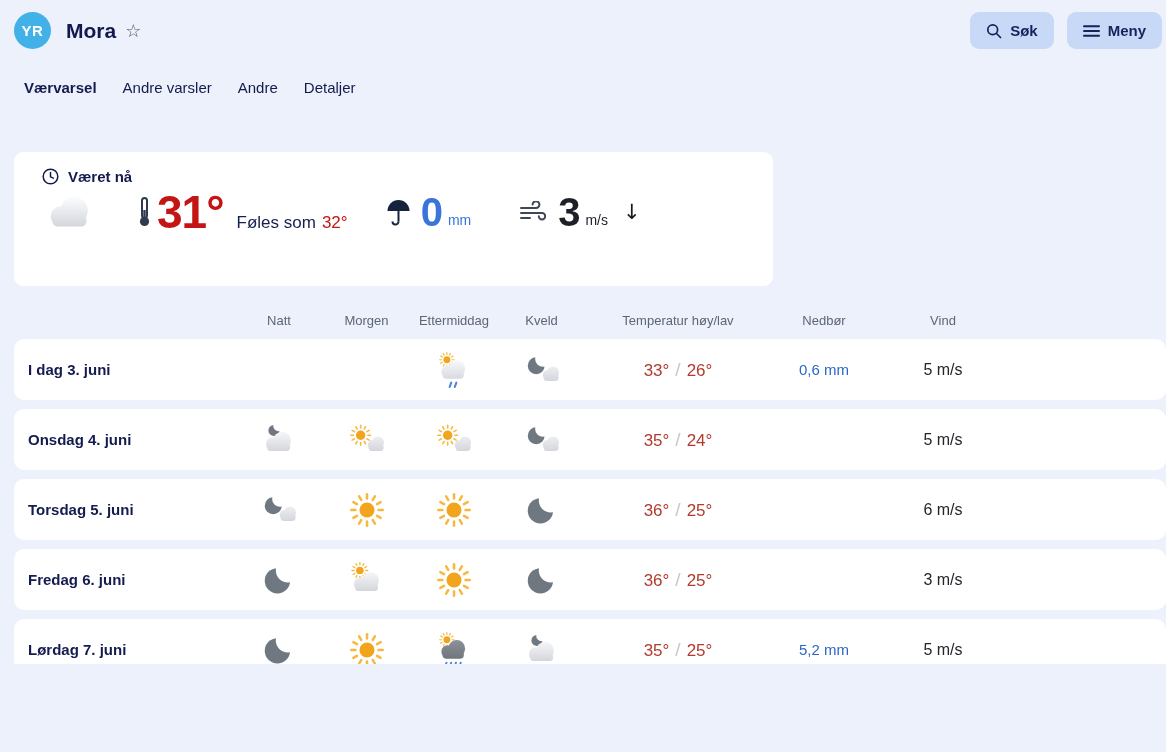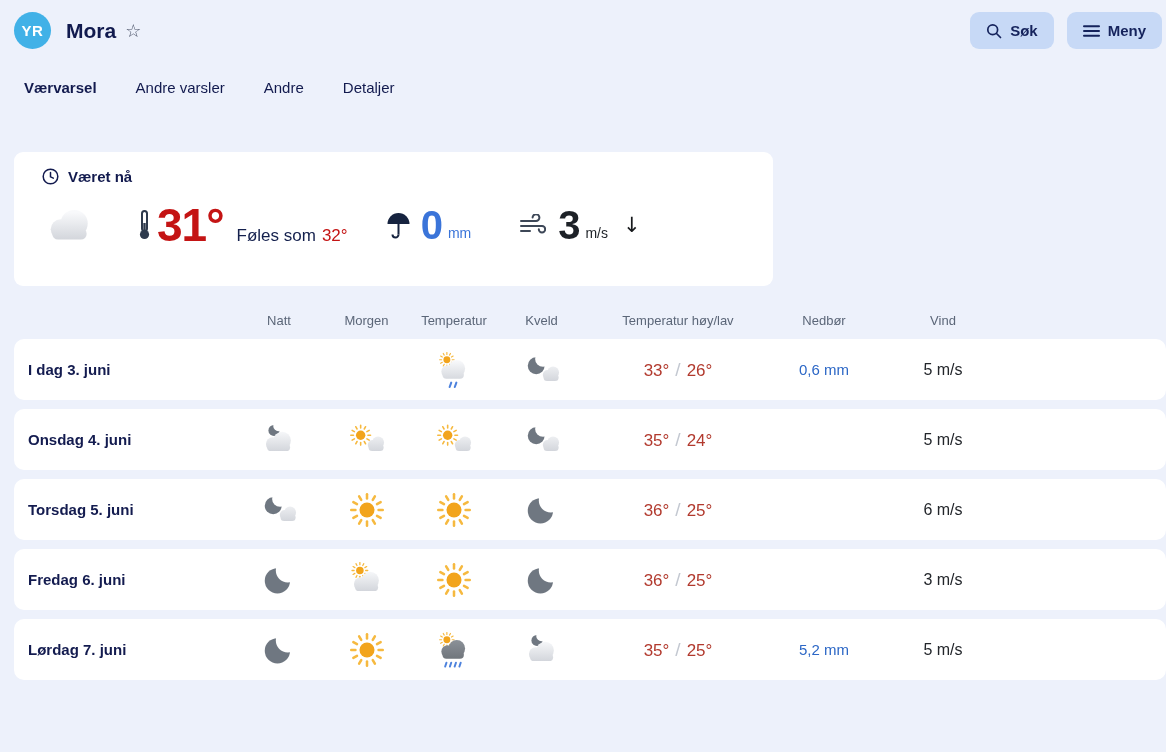--- a/index.html
+++ b/index.html
@@ -1,44 +1,44 @@
 <!DOCTYPE html>
 <html><head>
 <meta charset="utf-8">
 <style>
   * { margin:0; padding:0; box-sizing:border-box; }
   html,body { width:1166px; height:752px; overflow:hidden; }
   body { background:#edf1fb; font-family:"Liberation Sans", sans-serif; color:#121a4e; }
-  .page { position:relative; width:1166px; height:752px; overflow:hidden; }
+  .page { position:relative; width:1166px; height:664px; overflow:hidden; }
 
   
   .topbar { display:flex; align-items:center; padding:12px 4px 0 14px; }
   .logo { width:37px; height:37px; border-radius:50%; background:#41b1e7; color:#fff;
           display:flex; align-items:center; justify-content:center;
           font-weight:bold; font-size:15px; letter-spacing:0.5px; }
   .title { font-size:21px; font-weight:bold; margin-left:15px; color:#111a4e; }
   .star { font-family:"DejaVu Sans", sans-serif; font-size:18px; color:#4a5368;
           margin-left:9px; background:none; border:none; cursor:pointer; line-height:1; }
   .btn { display:flex; align-items:center; gap:8px; background:#c7d9f6; border:none;
          border-radius:9px; padding:10px 16px; font-family:inherit; font-weight:bold;
          font-size:15px; color:#15235c; cursor:pointer; }
   .btn.sok { margin-left:auto; }
   .btn.meny { margin-left:13px; }
   .btn svg { display:block; }
 
   
-  .nav { display:flex; gap:39px; margin:30px 14px 0 24px; font-size:15px;align-items:flex-end; }
+  .nav { display:flex; gap:26px; margin:30px 14px 0 24px; font-size:15px;align-items:flex-end; }
   .nav a { color:#121a4e; text-decoration:none; cursor:pointer; }
   .nav a.active { font-weight:bold; }
 
   
   .current-card { margin:56px 0 0 14px; width:759px; height:134px; background:#fff;
                   border-radius:9px; padding:16px 28px; }
   .cc-head { display:flex; align-items:center; gap:9px; font-size:15px; font-weight:bold; }
-  .cc-main { display:flex; align-items:center; margin-top:13px; }
+  .cc-main { display:flex; align-items:center; }
   .wicon { width:38px; height:38px; }
   .wicon-lg { width:56px; height:50px; }
   .cc-temp-group { display:flex; align-items:baseline; margin-left:40px; }
   .big-temp { font-size:46px; font-weight:bold; color:#c41414; letter-spacing:-1px; }
   .therm { margin-right:6px; align-self:center; }
   .feels { font-size:17px; margin-left:13px; color:#14204d; }
   .feels-val { font-size:17px; color:#c41414; margin-left:6px; }
   .cc-precip-group { display:flex; align-items:center; margin-left:38px; }
   .big-precip { font-size:40px; font-weight:bold; color:#3a74d9; margin-left:10px; }
   .unit-sm { font-size:14px; margin-left:5px; color:#3a74d9; align-self:flex-end; padding-bottom:7px; }
@@ -267,21 +267,21 @@
         <span class="wind-arrow">↓</span>
       </div>
     </div>
   </section>
 
 
   <div class="fgrid fhead">
     <div></div>
     <div class="col">Natt</div>
     <div class="col">Morgen</div>
-    <div class="col">Temperatur</div>
+    <div class="col">Ettermiddag</div>
     <div class="col">Kveld</div>
     <div class="col">Temperatur høy/lav</div>
     <div class="col">Nedbør</div>
     <div class="col">Vind</div>
     <div></div>
   </div>
 
   <div class="fgrid frow">
     <div class="day">I dag 3. juni</div>
     <div class="icell"></div>

